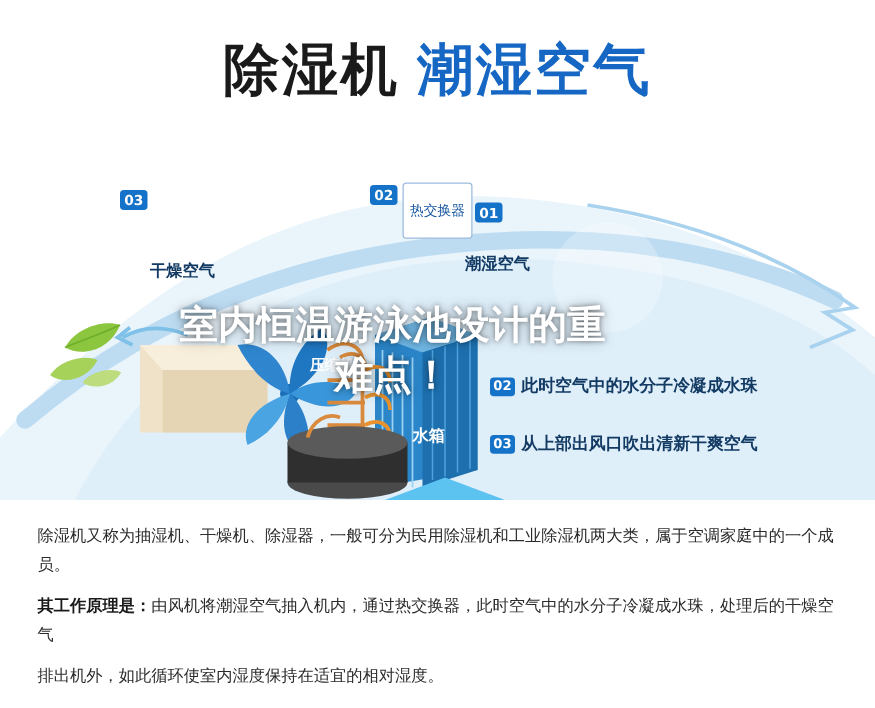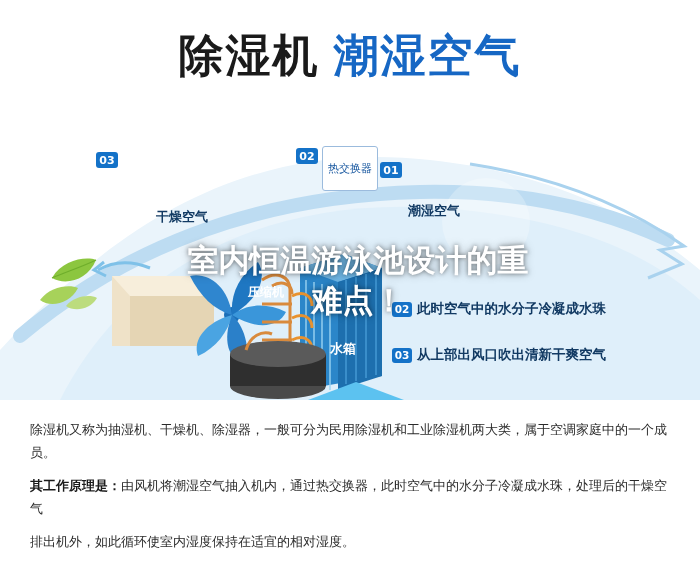--- a/index.html
+++ b/index.html
@@ -52,40 +52,40 @@
     color:#15559e;font-size:11px;
     padding:14px 5px;white-space:nowrap;
     font-family:"DejaVu Sans","Liberation Sans",sans-serif;
   }
   .lab{
     position:absolute;
     font-size:13px;font-weight:bold;color:#1a3a6b;
     white-space:nowrap;
     font-family:"DejaVu Sans","Liberation Sans",sans-serif;
   }
-  .lab.dark{color:#123a63;margin-left:36px;}
+  .lab.dark{color:#123a63;}
   .lab.white{color:#ffffff;}
 
   
   .bullet-line{
     position:absolute;
     font-size:13.5px;color:#123a63;font-weight:bold;
     white-space:nowrap;
     display:flex;align-items:center;gap:5px;
     font-family:"DejaVu Sans","Liberation Sans",sans-serif;
   }
   .bullet-line .bnum{
     width:20px;height:15px;border-radius:3px;background:#1472c8;color:#fff;
     font-size:10.5px;font-weight:bold;display:inline-flex;align-items:center;justify-content:center;
   }
 
   
   .overlay{
     position:absolute;left:0;top:240px;width:628px;text-align:center;
-    z-index:40;pointer-events:none;margin-left:44px;
+    z-index:40;pointer-events:none;
   }
   .overlay .l1,.overlay .l2{
     font-size:31px;font-weight:bold;color:#ffffff;
     line-height:40px;
     text-shadow:0 0 4px rgba(0,0,0,.45),0 0 10px rgba(0,0,0,.3);
     font-family:"DejaVu Sans","Liberation Sans",sans-serif;
   }
 
   
   .body-text{

